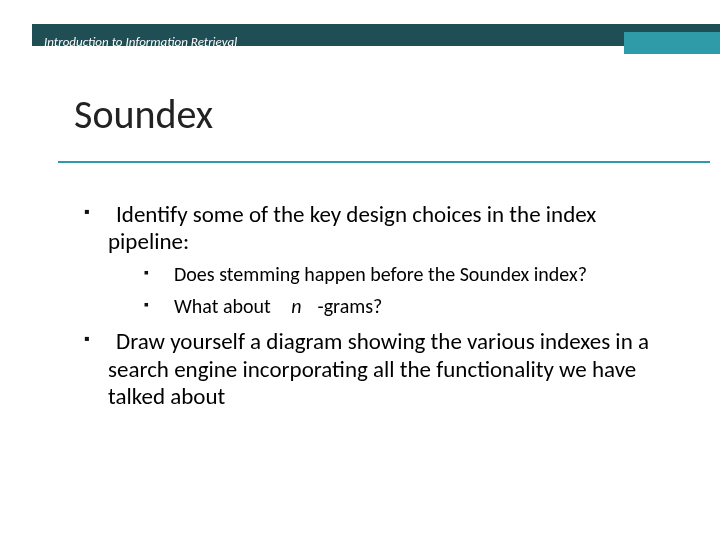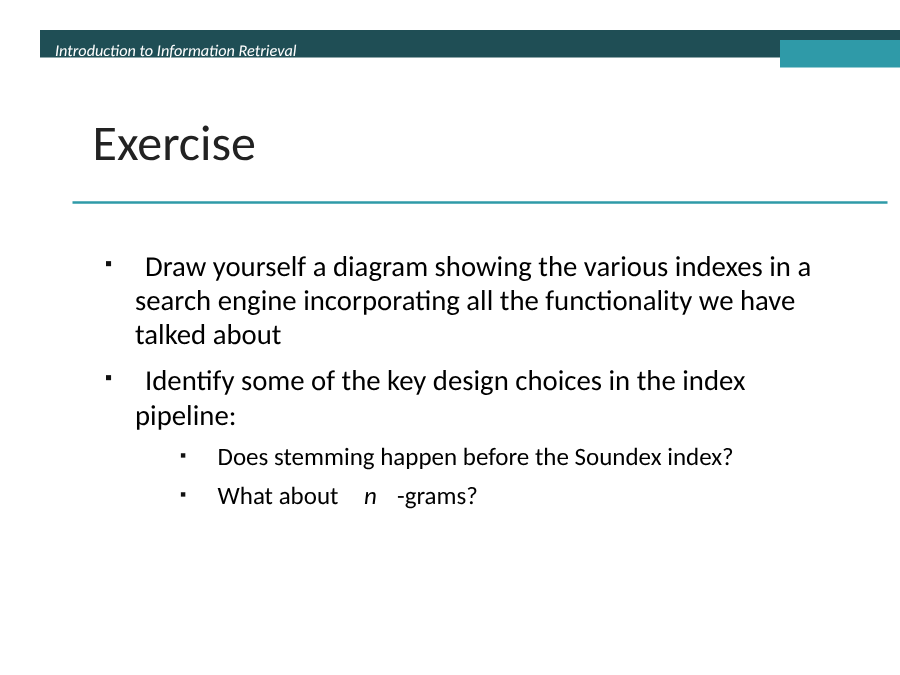--- a/index.html
+++ b/index.html
@@ -23,35 +23,35 @@
 </head>
 <body>
 
 <div class="slide">
   <div class="header-bar">
     <div class="accent"></div>
     <div class="header-text">Introduction to Information Retrieval</div>
   </div>
 
   <div class="title-wrap">
-    <h1 class="title">Exercise</h1>
+    <h1 class="title">Soundex</h1>
   </div>
   <hr class="title-rule">
 
   <div class="content">
     <ul>
-      <li class="l1">
-        <span>Draw yourself a diagram showing the various indexes in a search engine incorporating all the functionality we have talked about</span>
-      </li>
       <li class="l1">
         <span>Identify some of the key design choices in the index pipeline:</span>
         <ul class="l2-list">
           <li class="l2">
             <span>Does stemming happen before the Soundex index?</span>
           </li>
           <li class="l2">
             <span>What about </span><span class="ital">n</span><span>-grams?</span>
           </li>
         </ul>
       </li>
+      <li class="l1">
+        <span>Draw yourself a diagram showing the various indexes in a search engine incorporating all the functionality we have talked about</span>
+      </li>
     </ul>
   </div>
 </div>
 
 </body></html>

